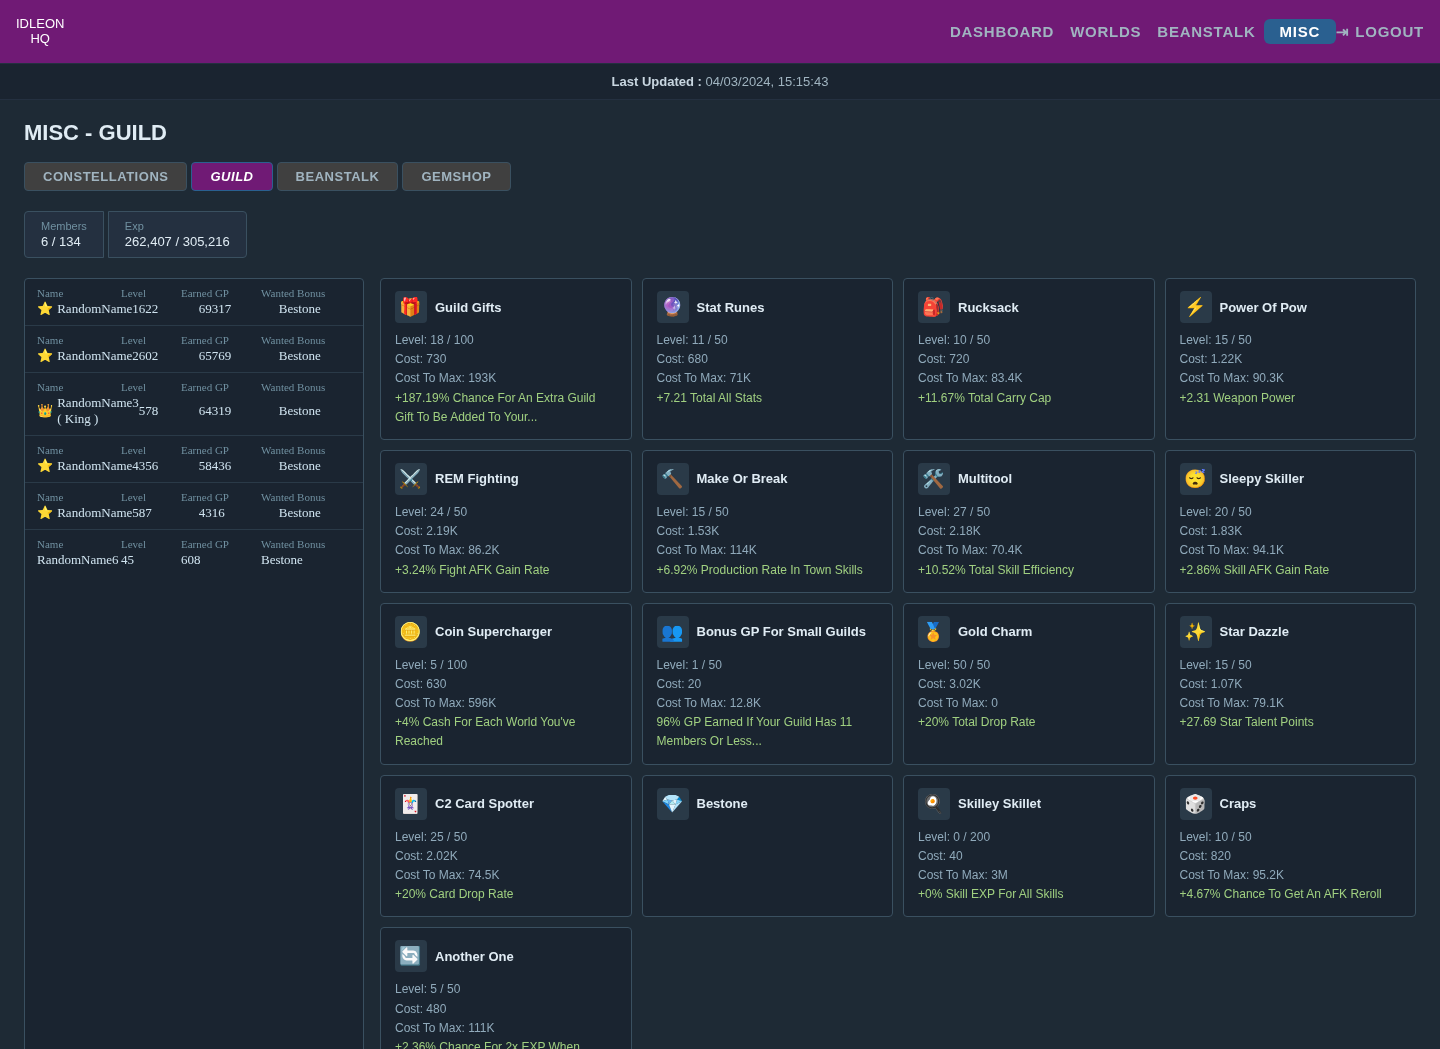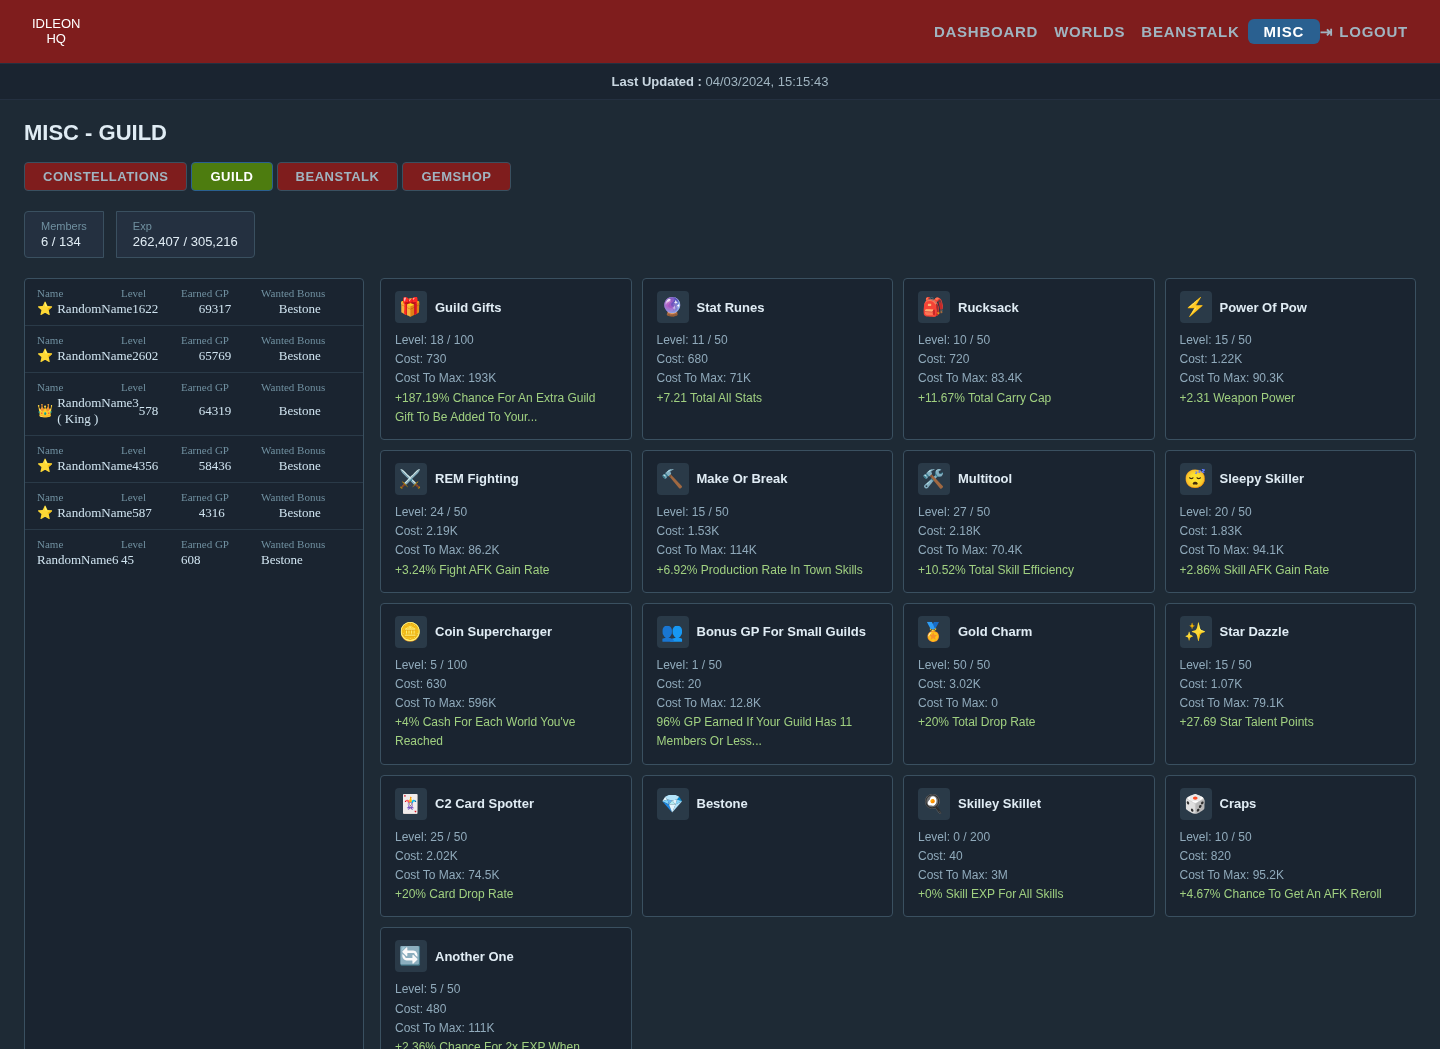--- a/index.html
+++ b/index.html
@@ -6,24 +6,24 @@
     body {
       background-color: #1e2a35;
       color: #c8d6e0;
       font-family: Arial, sans-serif;
       font-size: 13px;
       min-height: 1049px;
       width: 1440px;
     }
     
     header {
-      background-color: #7f1d1d;
+      background-color: #701a75;
       display: flex;
       align-items: center;
-      padding: 0 32px;
+      padding: 0 16px;
       height: 64px;
       border-bottom: 1px solid #243040;
     }
     .logo {
       color: #fff;
       font-size: 20px;
       font-weight: bold;
       line-height: 1.1;
       margin-right: 60px;
     }
@@ -74,32 +74,33 @@
       margin-bottom: 16px;
     }
     
     .sub-tabs { display: flex; gap: 4px; margin-bottom: 20px; }
     .sub-tab {
       padding: 6px 18px;
       border: 1px solid #3a5060;
       border-radius: 4px;
       cursor: pointer;
       color: #a0b4c0;
-      background: #7f1d1d;
+      background: #404040;
       font-size: 13px;
       font-weight: bold;
       letter-spacing: 0.04em;
     }
     .sub-tab.active {
-      background-color: #4d7c0f;
+      background-color: #701a75;
       color: #fff;
       border-color: #2a6090;
-    }
-    
-    .guild-info { display: flex; gap: 12px; margin-bottom: 20px; }
+      font-style: italic;
+    }
+    
+    .guild-info { display: flex; gap: 4px; margin-bottom: 20px; }
     .guild-info-box {
       background: #243040;
       border: 1px solid #3a5060;
       padding: 8px 16px;
     }
     .guild-info-box:first-child { border-radius: 4px 0 0 4px; }
     .guild-info-box:last-child { border-radius: 0 4px 4px 0; }
     .guild-info-label { font-size: 11px; color: #7090a0; margin-bottom: 2px; }
     .guild-info-value { font-size: 13px; color: #e0ecf4; }
     

